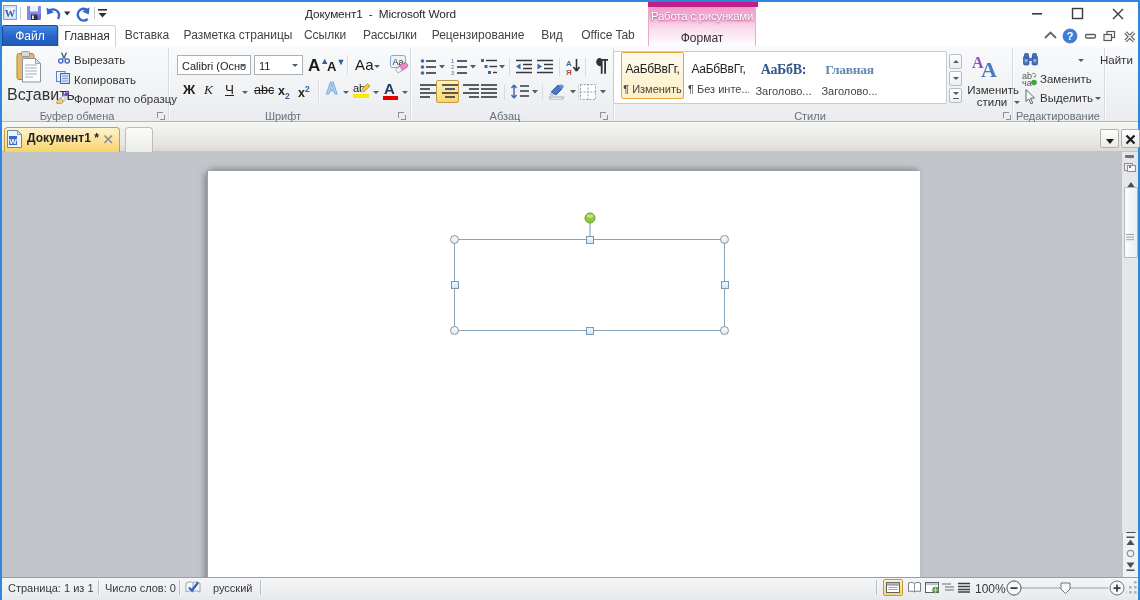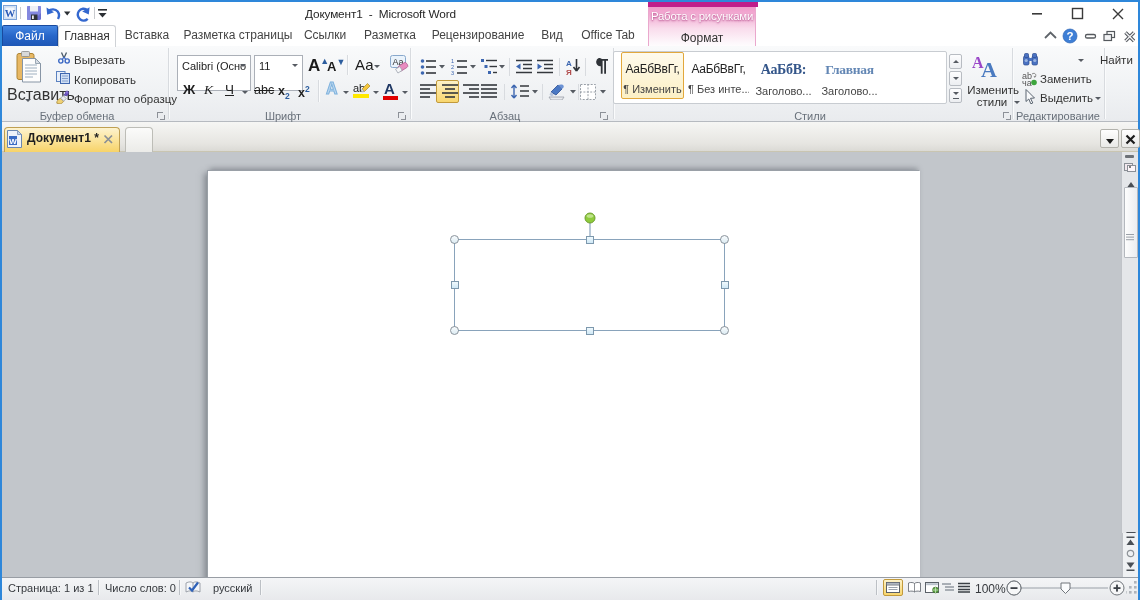--- a/index.html
+++ b/index.html
@@ -19,21 +19,21 @@
 
 #ribbon{position:absolute;left:2px;top:46px;width:1136px;height:76px;background:linear-gradient(#f9fafb,#f0f2f4 60%,#e9ebee);border-bottom:1px solid #b6bac0;z-index:1}
 .gsep{position:absolute;top:2px;height:71px;width:1px;background:#d8dbdf;box-shadow:1px 0 0 #fafbfc}
 .glabel{position:absolute;top:64px;height:13px;font-size:11px;color:#68707a;text-align:center;width:130px}
 .dl{position:absolute;top:66px;width:8px;height:8px}
 .dl:before{content:"";position:absolute;left:0;top:0;width:5px;height:5px;border-left:1px solid #8c9097;border-top:1px solid #8c9097}
 .dl:after{content:"";position:absolute;right:0;bottom:0;width:4px;height:4px;border-right:1.6px solid #8c9097;border-bottom:1.6px solid #8c9097}
 .btxt{position:absolute;font-size:11.5px;color:#333;white-space:nowrap}
 .darr{position:absolute;width:0;height:0;border-left:3.2px solid transparent;border-right:3.2px solid transparent;border-top:3.8px solid #565b62}
 .vsep{position:absolute;width:1px;background:#d8dbdf;box-shadow:1px 0 0 #fafbfc}
-.combo{position:absolute;background:#fff;border:1px solid #abb0b8;height:36px;font-size:12px;color:#222;white-space:nowrap;overflow:hidden}
+.combo{position:absolute;background:#fff;border:1px solid #abb0b8;height:20px;font-size:12px;color:#222;white-space:nowrap;overflow:hidden}
 .cmbtn{position:absolute;right:1px;top:1px;width:13px;height:16px}
 .cmbtn .darr{left:4px;top:7px}
 .scard{position:absolute;top:6px;width:63px;height:47px;border:1px solid transparent;border-radius:2px;text-align:center}
 .scard .p1{font-size:12px;color:#222;margin-top:9px;white-space:nowrap;overflow:hidden;letter-spacing:-.3px}
 .scard .p2{font-size:11px;color:#444;margin-top:7px;white-space:nowrap;overflow:hidden}
 .sgbtn{position:absolute;left:949px;width:13px;height:15px;background:linear-gradient(#fdfdfe,#eceef1);border:1px solid #b8bcc2;border-radius:2px}
 .sgbtn .darr{left:3px;top:5px;border-left-width:3px;border-right-width:3px}
 
 #tabbar{position:absolute;left:2px;top:122px;width:1136px;height:30px;background:linear-gradient(#f6f6f4,#e6e5e1 75%,#dbdad5);border-bottom:1px solid #c9c5b1;z-index:2}
 #doctab{position:absolute;left:2px;top:5px;width:116px;height:25px;background:linear-gradient(#fdf3cf,#fbe49b 50%,#f7d369);border:1px solid #c0a052;border-bottom:none;border-radius:4px 4px 0 0}
@@ -92,21 +92,21 @@
   <rect x="12" y="11" width="10" height="1.6" fill="#3a3a3a"></rect>
   <rect x="52.5" y="6.5" width="10" height="10" fill="none" stroke="#3a3a3a" stroke-width="1.4"></rect>
   <path d="M93 7 L103 17 M103 7 L93 17" stroke="#3a3a3a" stroke-width="1.4"></path>
 </svg>
 
 <div id="filetab">Файл</div>
 <div id="hometab">Главная</div>
 <div class="rtab" style="left:119px;width:56px">Вставка</div>
 <div class="rtab" style="left:179px;width:118px">Разметка страницы</div>
 <div class="rtab" style="left:302px;width:46px">Ссылки</div>
-<div class="rtab" style="left:357px;width:66px">Разметка</div>
+<div class="rtab" style="left:357px;width:66px">Рассылки</div>
 <div class="rtab" style="left:430px;width:96px">Рецензирование</div>
 <div class="rtab" style="left:532px;width:40px">Вид</div>
 <div class="rtab" style="left:578px;width:60px">Office Tab</div>
 <div id="ctx">
   <div id="ctxbar"></div>
   <div id="ctxlbl">Работа с рисунками</div>
   <div id="ctxtab">Формат</div>
 </div>
 
 <svg class="icon" style="left:1042px;top:28px;z-index:3" width="96" height="16" viewBox="0 0 96 16">

